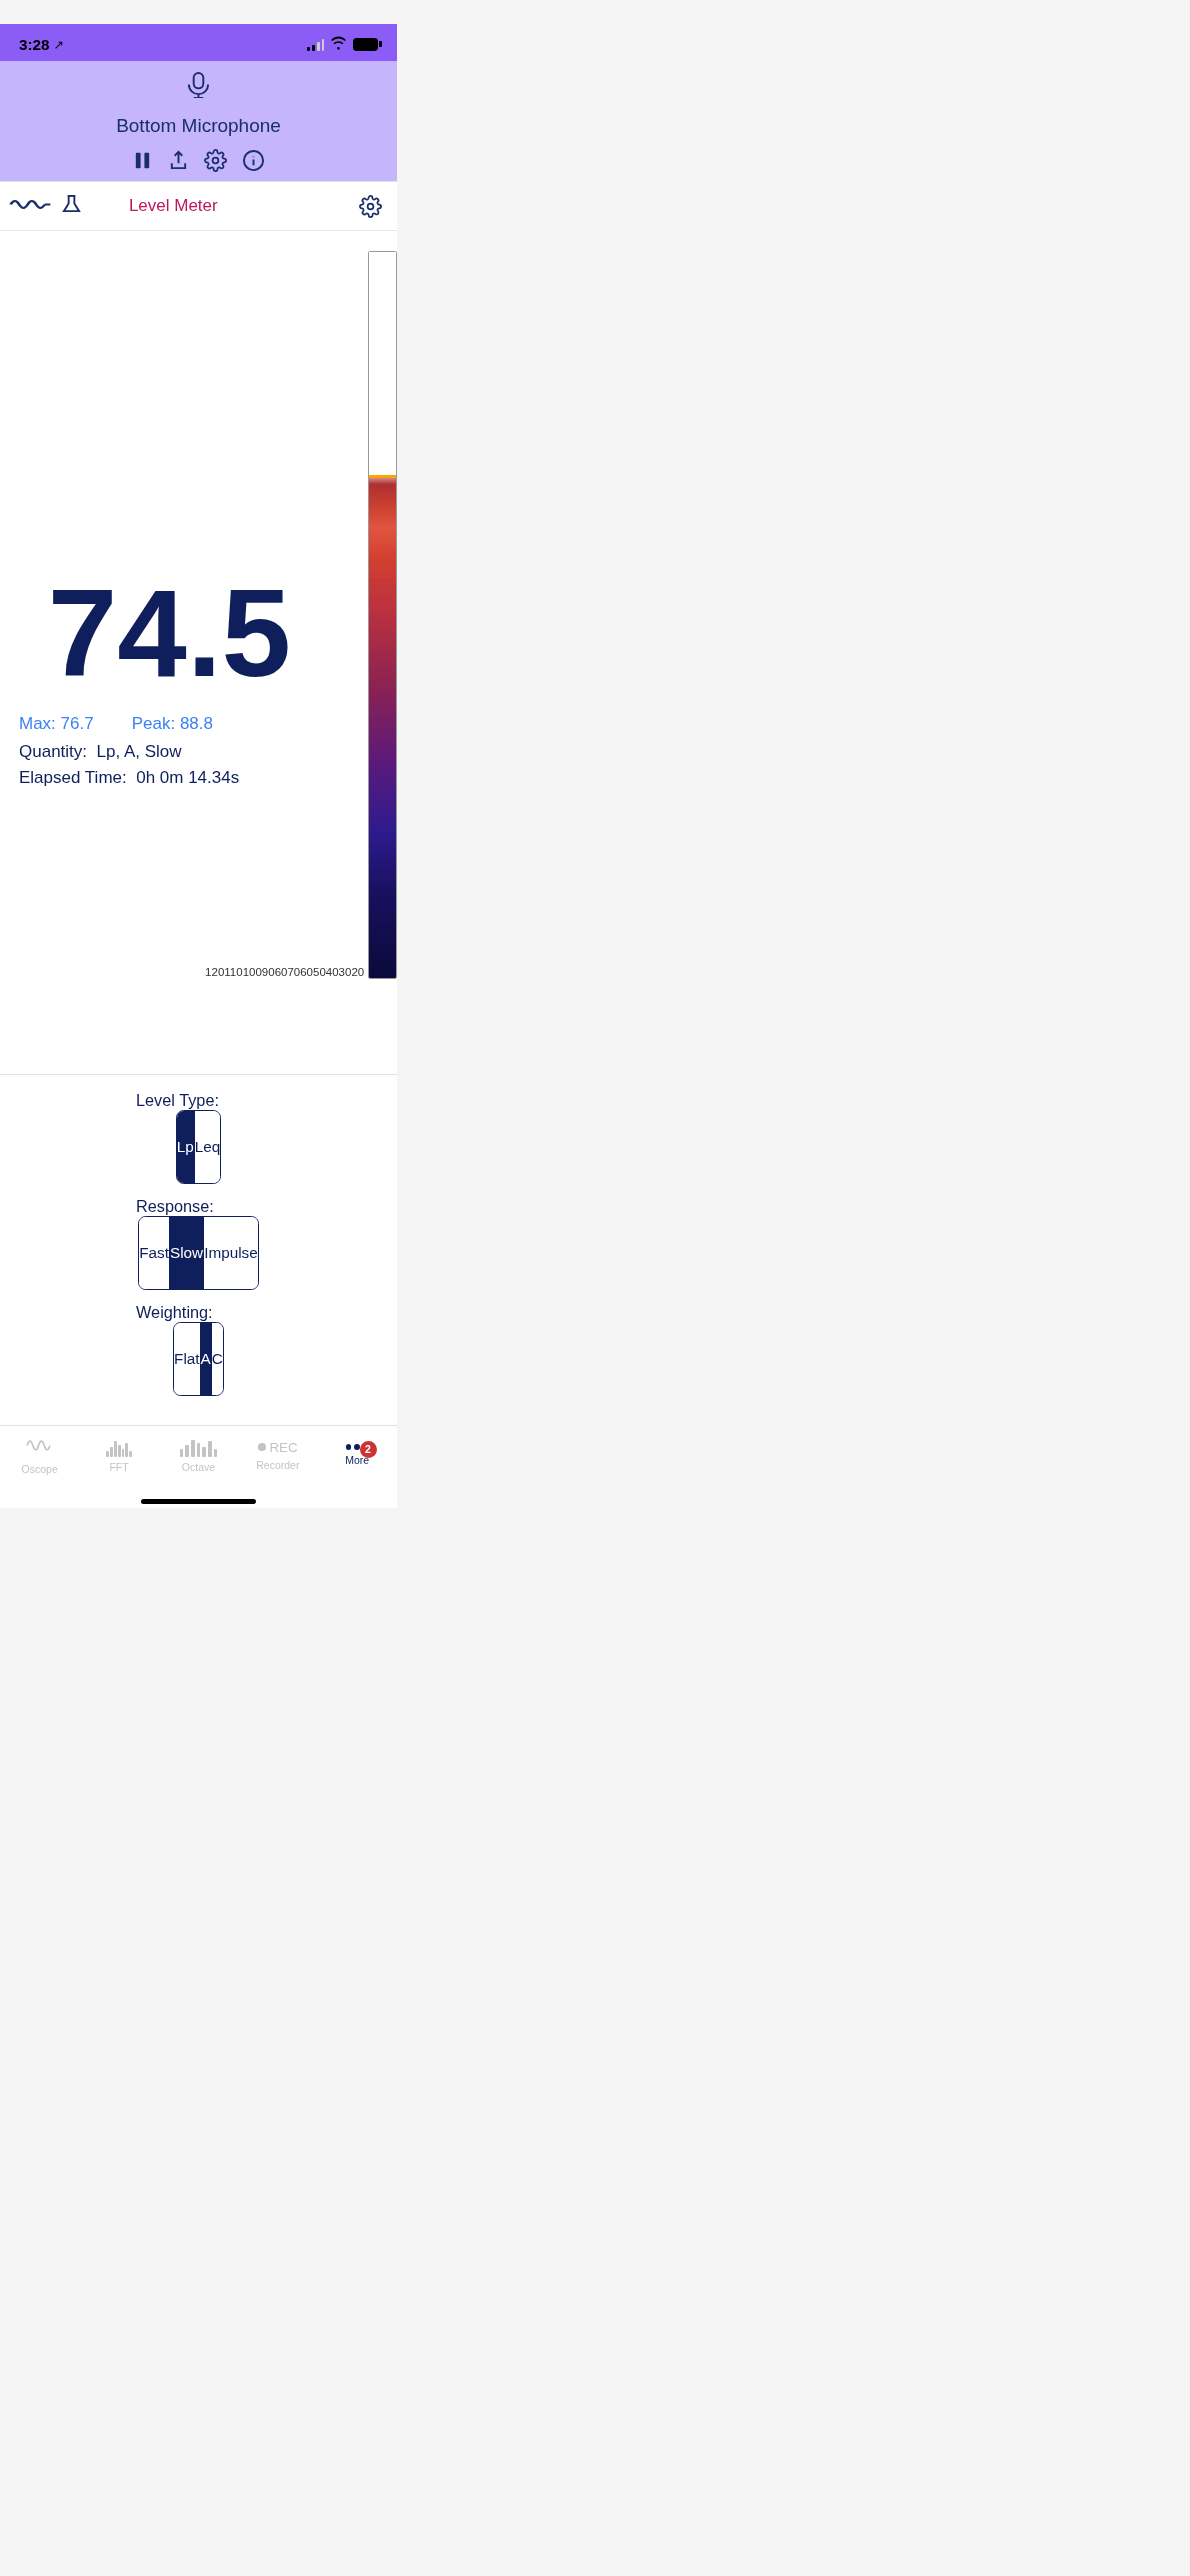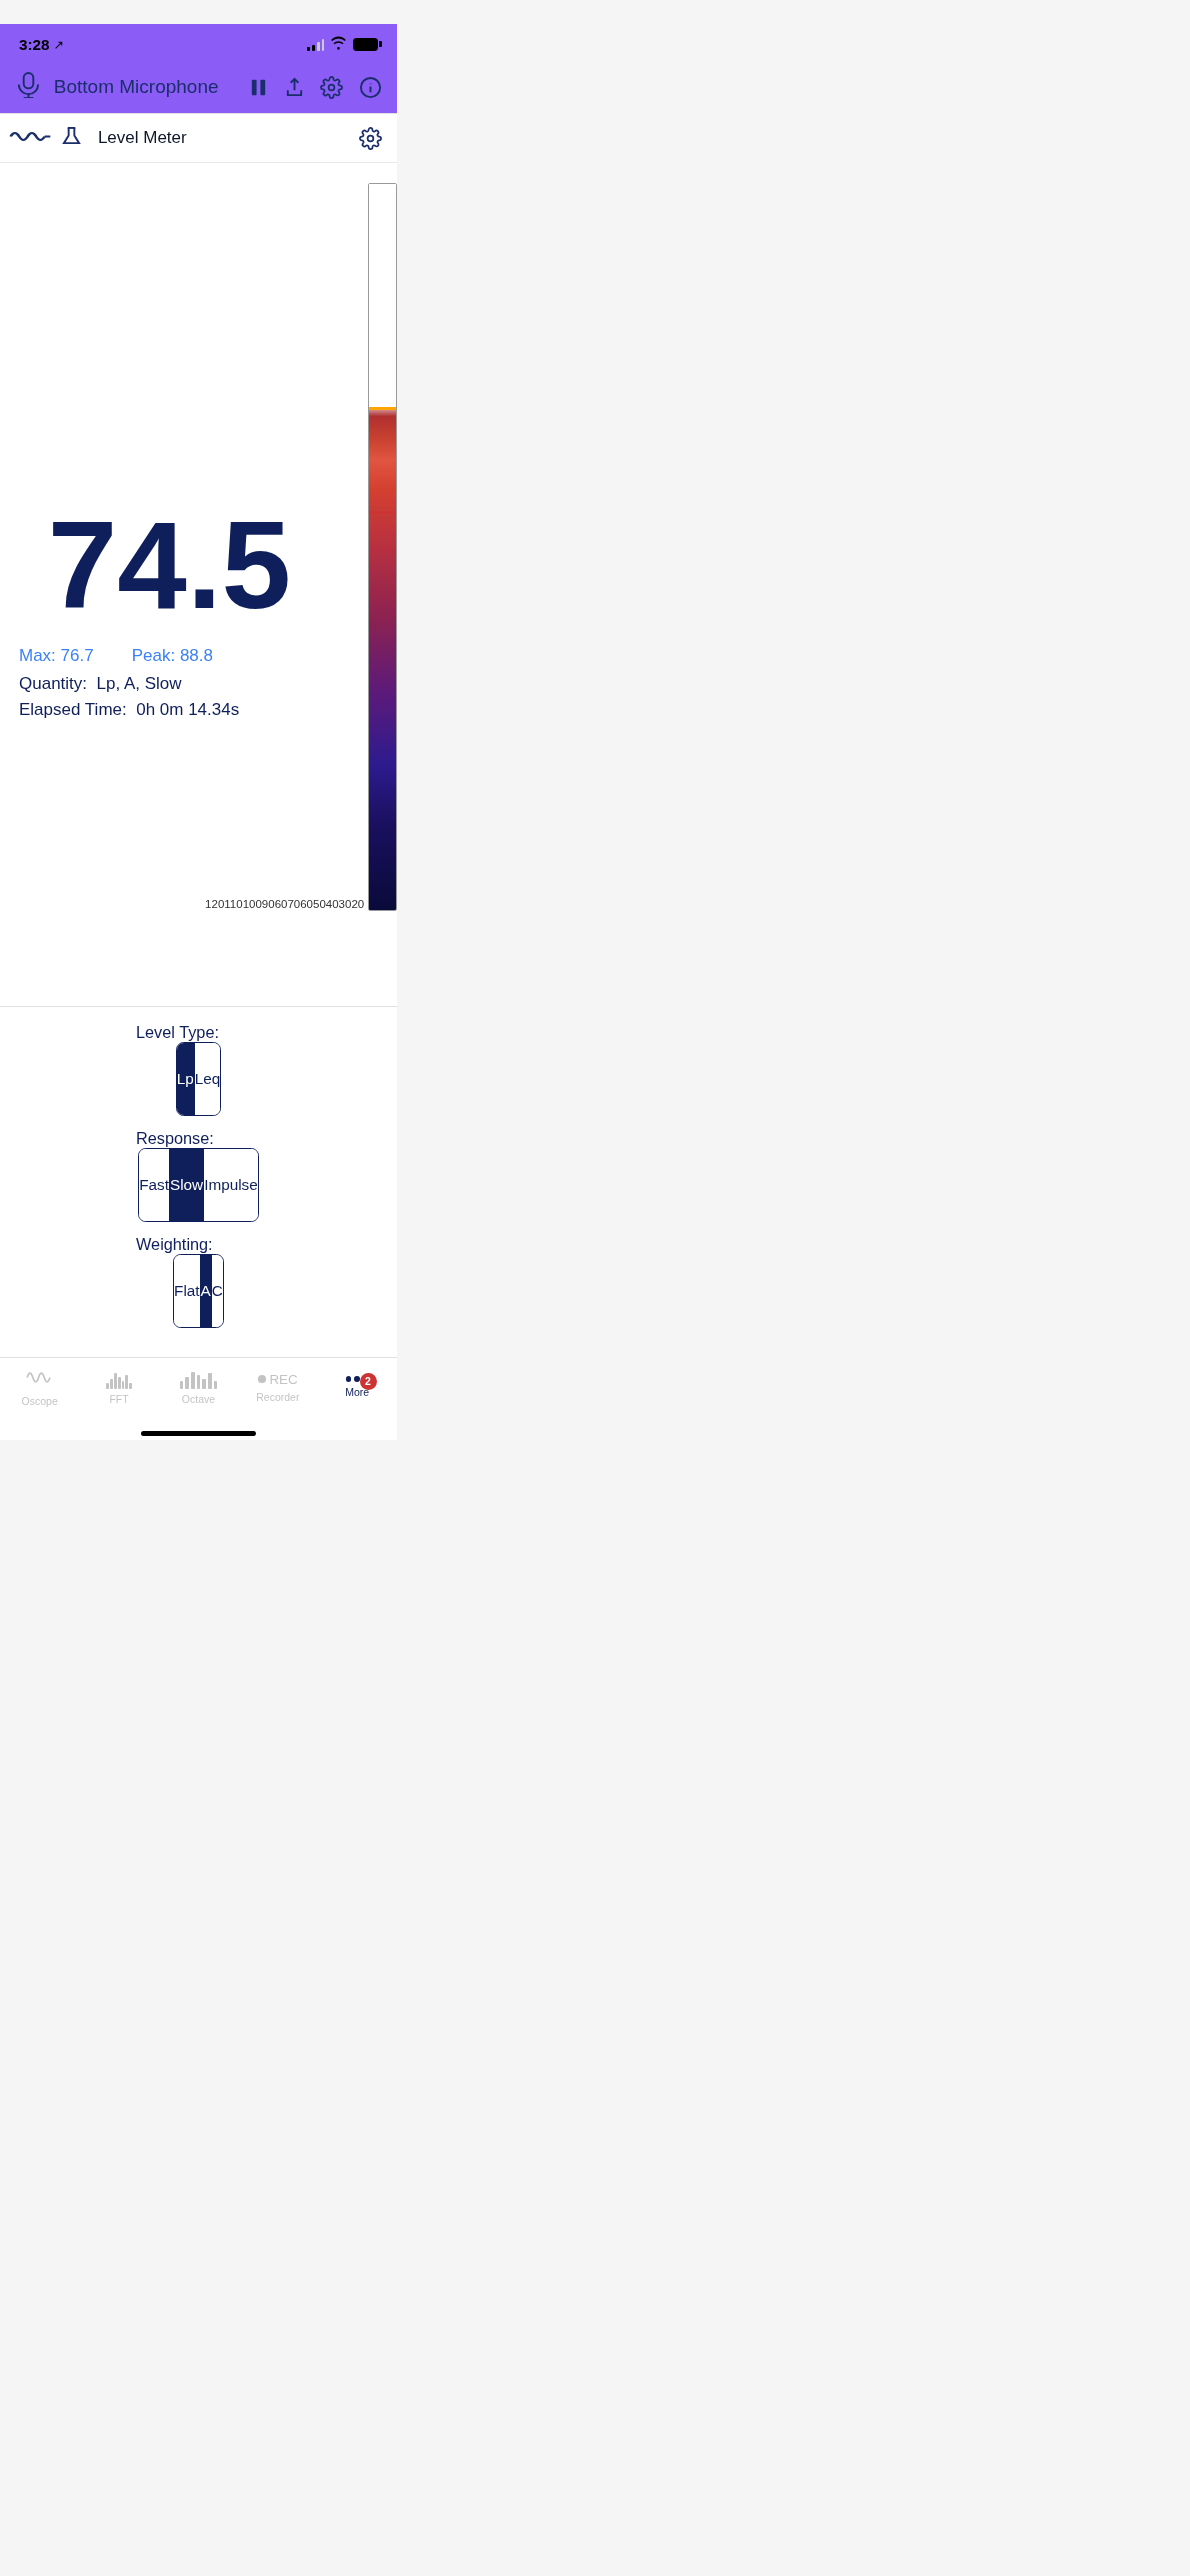--- a/index.html
+++ b/index.html
@@ -72,23 +72,24 @@
       height: 100%;
       background: #000;
       border-radius: 1px;
     }
 
     
     .header {
       display: flex;
       align-items: center;
       padding: 9.6px 15.3px;
-      background: #8b5cf6;
+      background: #c4b5fd;
       border-bottom: 1px solid #e0e0e0;
       gap: 11.5px;
+      flex-direction: column;
     }
     .header-title {
       color: #1a2e6b;
       font-size: 19px;
       font-weight: 500;
       flex: 1;
     }
     .header-icons {
       display: flex;
       align-items: center;
@@ -107,23 +108,24 @@
     
     .sub-header {
       display: flex;
       align-items: center;
       padding: 11.5px 15.3px;
       background: white;
       border-bottom: 1px solid #e8e8e8;
       gap: 11.5px;
     }
     .sub-header-title {
-      color: #0f172a;
+      color: #be185d;
       font-size: 17px;
       flex: 1;
+      margin-left: 31px;
     }
 
     
     .main-content {
       display: flex;
       background: white;
       position: relative;
       min-height: 843px;
     }
 

